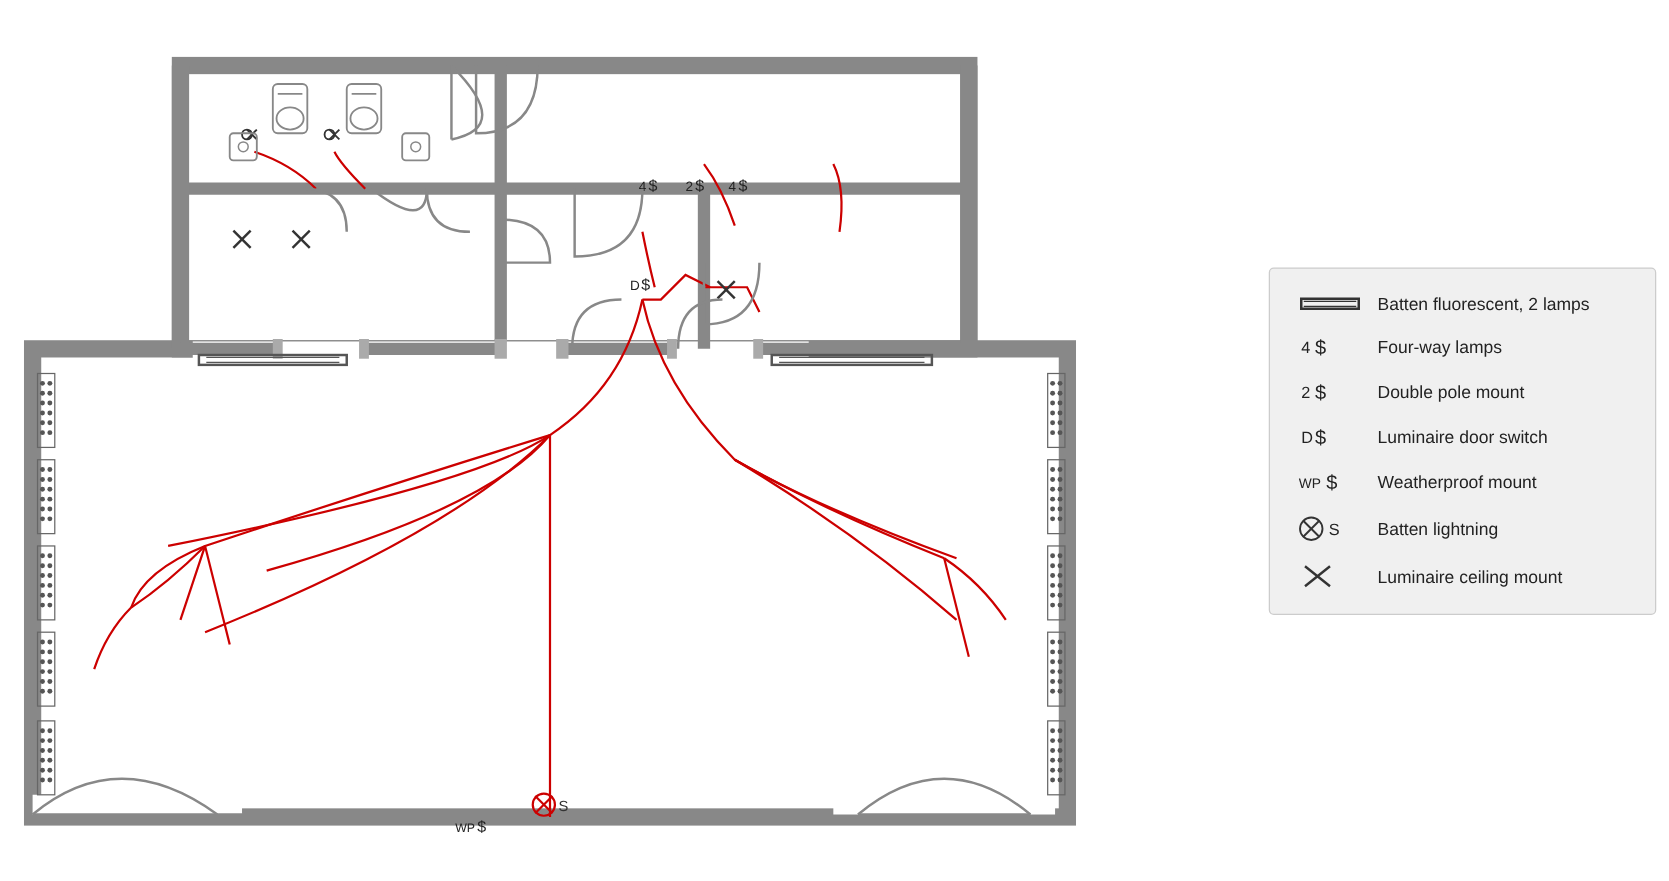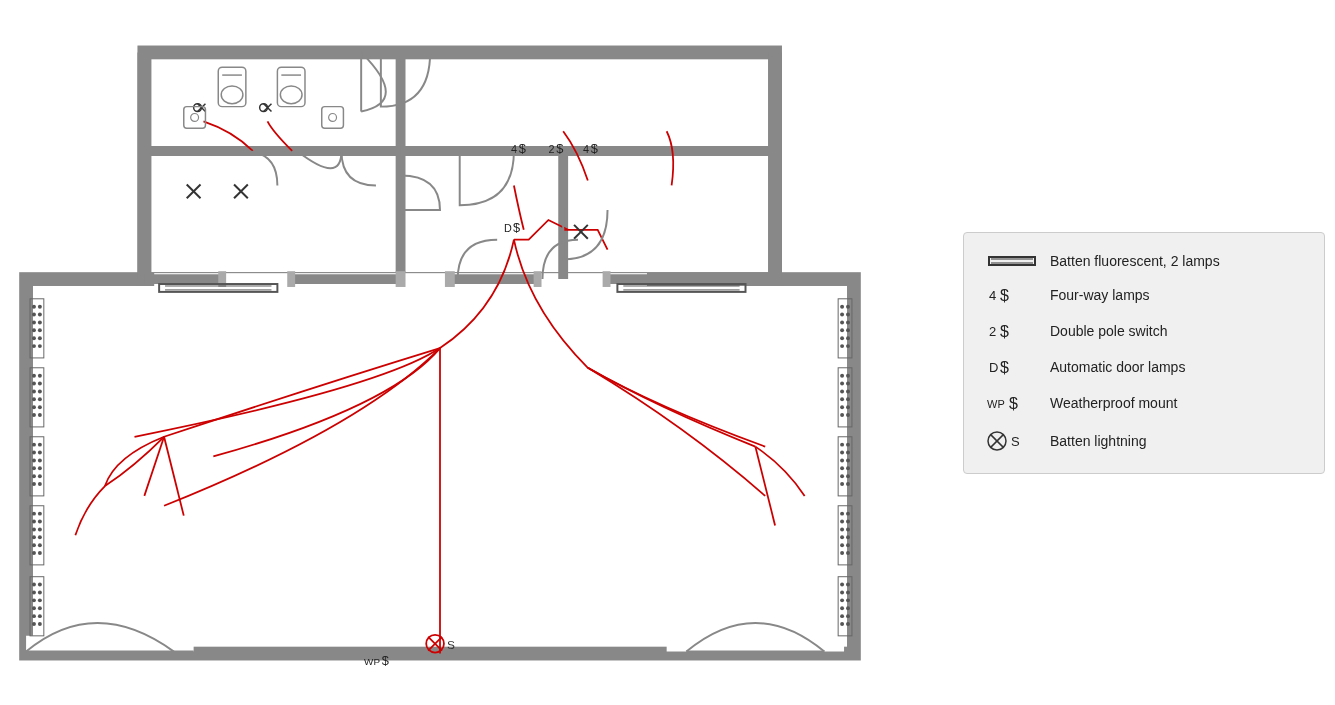--- a/index.html
+++ b/index.html
@@ -35,21 +35,21 @@
       left: 0;
       width: 100%;
       height: 100%;
     }
 
     #legend-panel {
       position: absolute;
       right: 10px;
       top: 50%;
       transform: translateY(-50%);
-      width: 362px;
+      width: 310px;
       background: #f0f0f0;
       border: 1px solid #cccccc;
       border-radius: 4px;
       padding: 20px 18px;
     }
 
     .legend-item {
       display: flex;
       align-items: center;
       margin-bottom: 16px;
@@ -450,31 +450,31 @@
       <span class="legend-text">Four-way lamps</span>
     </div>
 
     <div class="legend-item">
       <div class="legend-icon">
         <svg width="50" height="20" viewBox="0 0 50 20">
           <text x="2" y="15" font-size="13" font-family="Arial" fill="#222">2</text>
           <text x="13" y="16" font-size="16" font-family="Arial" fill="#222">$</text>
         </svg>
       </div>
-      <span class="legend-text">Double pole switch</span>
+      <span class="legend-text">Double pole mount</span>
     </div>
 
     <div class="legend-item">
       <div class="legend-icon">
         <svg width="50" height="20" viewBox="0 0 50 20">
           <text x="2" y="15" font-size="13" font-family="Arial" fill="#222">D</text>
           <text x="13" y="16" font-size="16" font-family="Arial" fill="#222">$</text>
         </svg>
       </div>
-      <span class="legend-text">Automatic door lamps</span>
+      <span class="legend-text">Luminaire door switch</span>
     </div>
 
     <div class="legend-item">
       <div class="legend-icon">
         <svg width="50" height="20" viewBox="0 0 50 20">
           <text x="0" y="15" font-size="11" font-family="Arial" fill="#222">WP</text>
           <text x="22" y="16" font-size="16" font-family="Arial" fill="#222">$</text>
         </svg>
       </div>
       <span class="legend-text">Weatherproof mount</span>
@@ -486,16 +486,25 @@
         <svg width="50" height="24" viewBox="0 0 50 24">
           <circle cx="10" cy="12" r="9" fill="none" stroke="#333" stroke-width="1.5"></circle>
           <line x1="3.4" y1="5.4" x2="16.6" y2="18.6" stroke="#333" stroke-width="1.5"></line>
           <line x1="16.6" y1="5.4" x2="3.4" y2="18.6" stroke="#333" stroke-width="1.5"></line>
           <text x="24" y="17" font-size="13" font-family="Arial" fill="#222">S</text>
         </svg>
       </div>
       <span class="legend-text">Batten lightning</span>
     </div>
 
+    <div class="legend-item">
+      <div class="legend-icon">
+        <svg width="50" height="20" viewBox="0 0 50 20">
+          <line x1="5" y1="2" x2="25" y2="18" stroke="#333" stroke-width="2"></line>
+          <line x1="25" y1="2" x2="5" y2="18" stroke="#333" stroke-width="2"></line>
+        </svg>
+      </div>
+      <span class="legend-text">Luminaire ceiling mount</span>
+    </div>
 
   </div>
 
 </div>
 
 </body></html>

